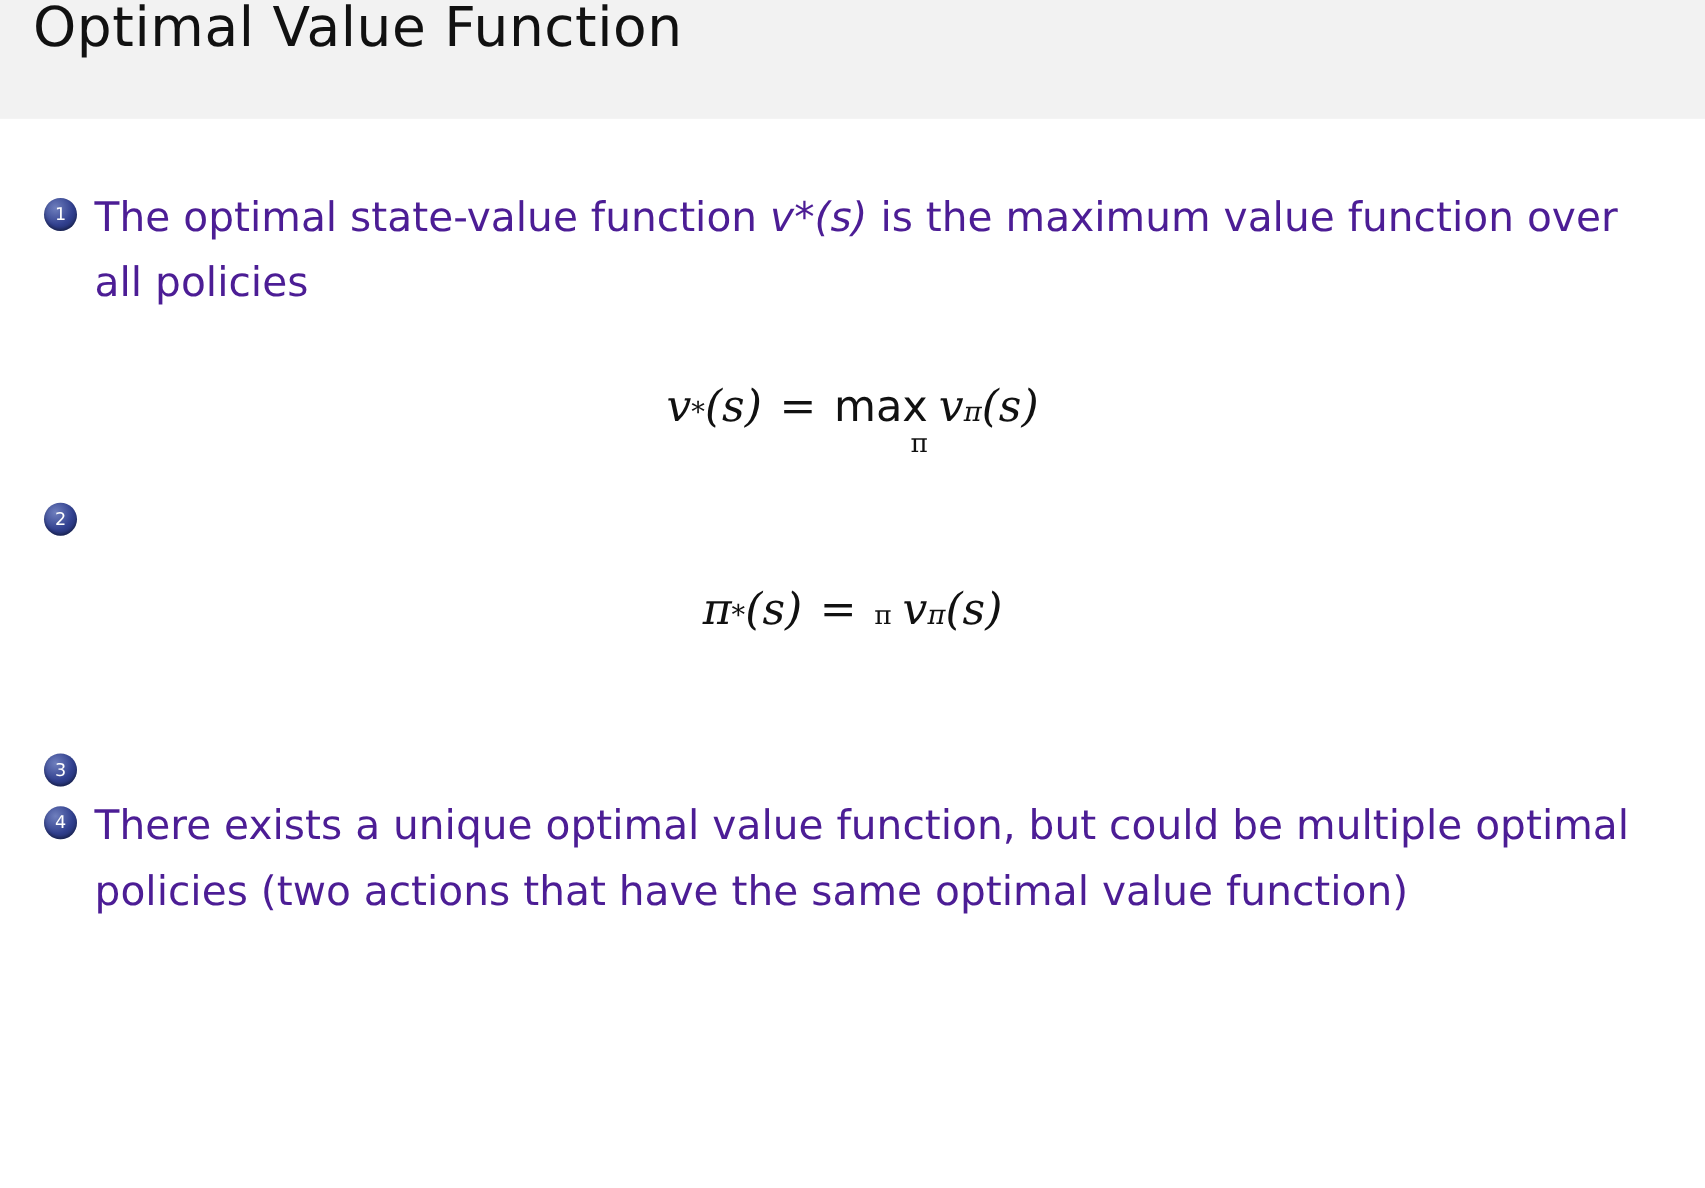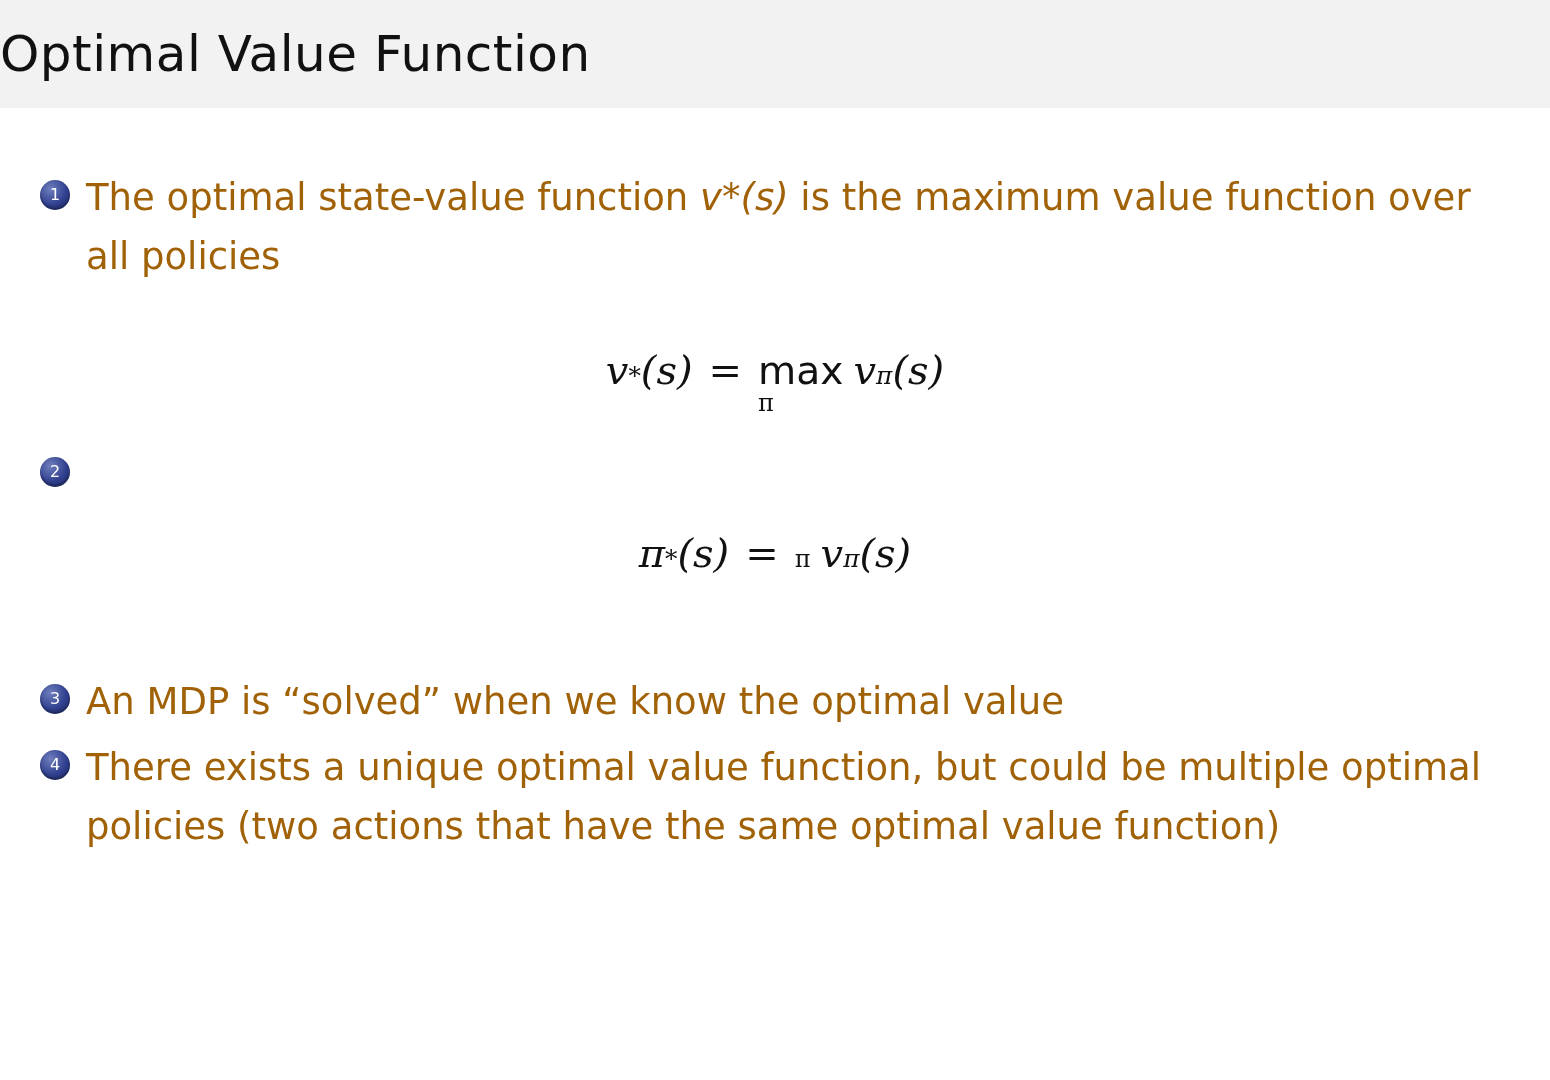--- a/index.html
+++ b/index.html
@@ -19,21 +19,21 @@
     width: 1550px;
     height: 1080px;
     background: #ffffff;
   }
   .title-bar {
     width: 100%;
     height: 108px;
     background: #f2f2f2;
     box-sizing: border-box;
     display: flex;
-    align-items: center;
+    padding-left: 30px;
   }
   .slide-title {
     font-size: 50px;
     font-weight: normal;
     letter-spacing: 0.5px;
     color: #111111;
     line-height: 1;
   }
   .content {
     padding: 60px 40px 0 40px;
@@ -60,21 +60,21 @@
     font-size: 16px;
     line-height: 30px;
     text-align: center;
     font-family: "DejaVu Sans", sans-serif;
     box-shadow: inset 0 -2px 3px rgba(0,0,0,0.35);
   }
   .bullet-text {
     font-size: 37px;
     line-height: 1.6;
     max-width: 1400px;
-    color: #a16207;
+    color: #4c1d95;
   }
   .it { font-style: italic; }
   .math-block {
     text-align: center;
     font-size: 40px;
     margin: 34px 0 30px 0;
     color: #111111;
   }
   .mathline {
     display: inline-flex;
@@ -87,21 +87,21 @@
   .sup {
     font-size: 0.62em;
     vertical-align: super;
     font-style: normal;
   }
   .sup-it { font-style: italic; }
   .eq { margin: 0 16px; }
   .opwrap {
     display: inline-flex;
     flex-direction: column;
-    align-items: flex-start;
+    align-items: flex-end;
     vertical-align: baseline;
     font-style: normal;
     margin-top: 28px;
   }
   .opname {
     font-family: "DejaVu Sans", sans-serif;
     font-size: 0.98em;
   }
   .opsub {
     font-size: 0.6em;
@@ -167,21 +167,20 @@
           <span class="sup sup-it">π</span>
           <span class="mi">(s)</span>
       </span>
     </div>
 
     <div class="spacer-big"></div>
 
     <ul class="bullet-list">
       <li class="bullet-row">
         <span class="marker">3</span>
-        <span class="bullet-text">An MDP is “solved” when we know the optimal value</span>
       </li>
       <li class="bullet-row">
         <span class="marker">4</span>
         <span class="bullet-text">There exists a unique optimal value function, but could be multiple optimal policies (two actions that have the same optimal value function)</span>
       </li>
     </ul>
 
   </div>
 </div>
 

